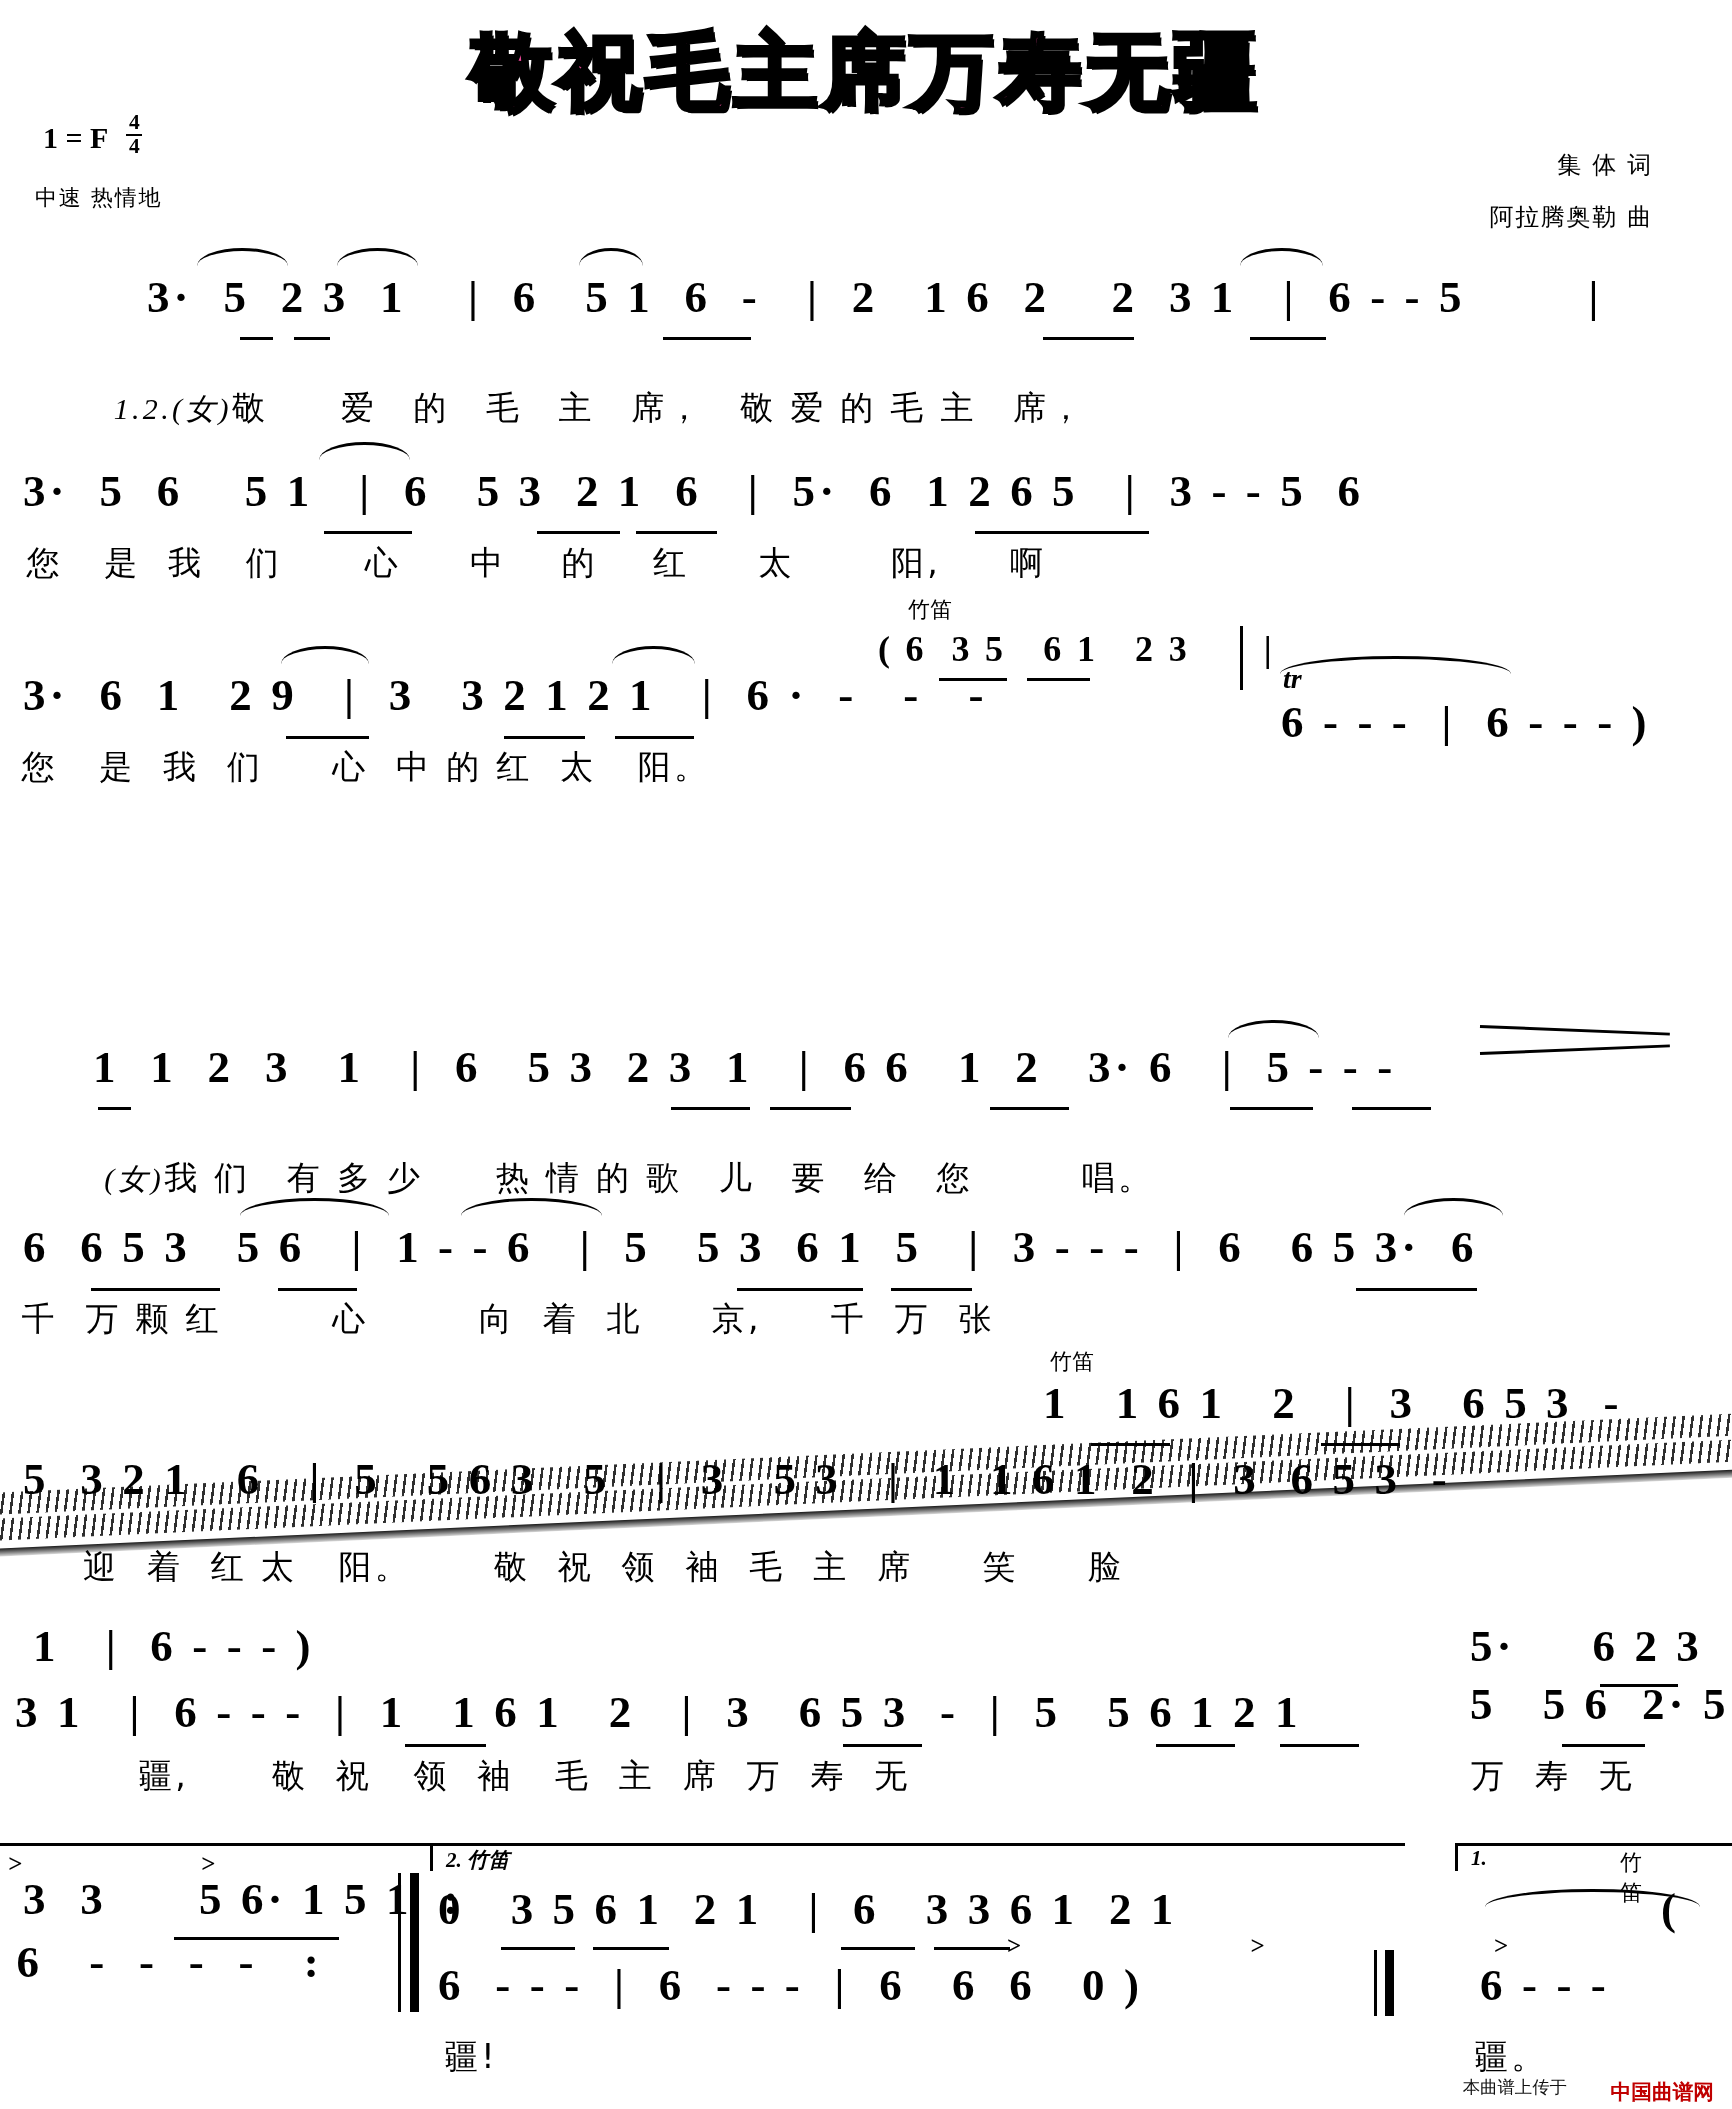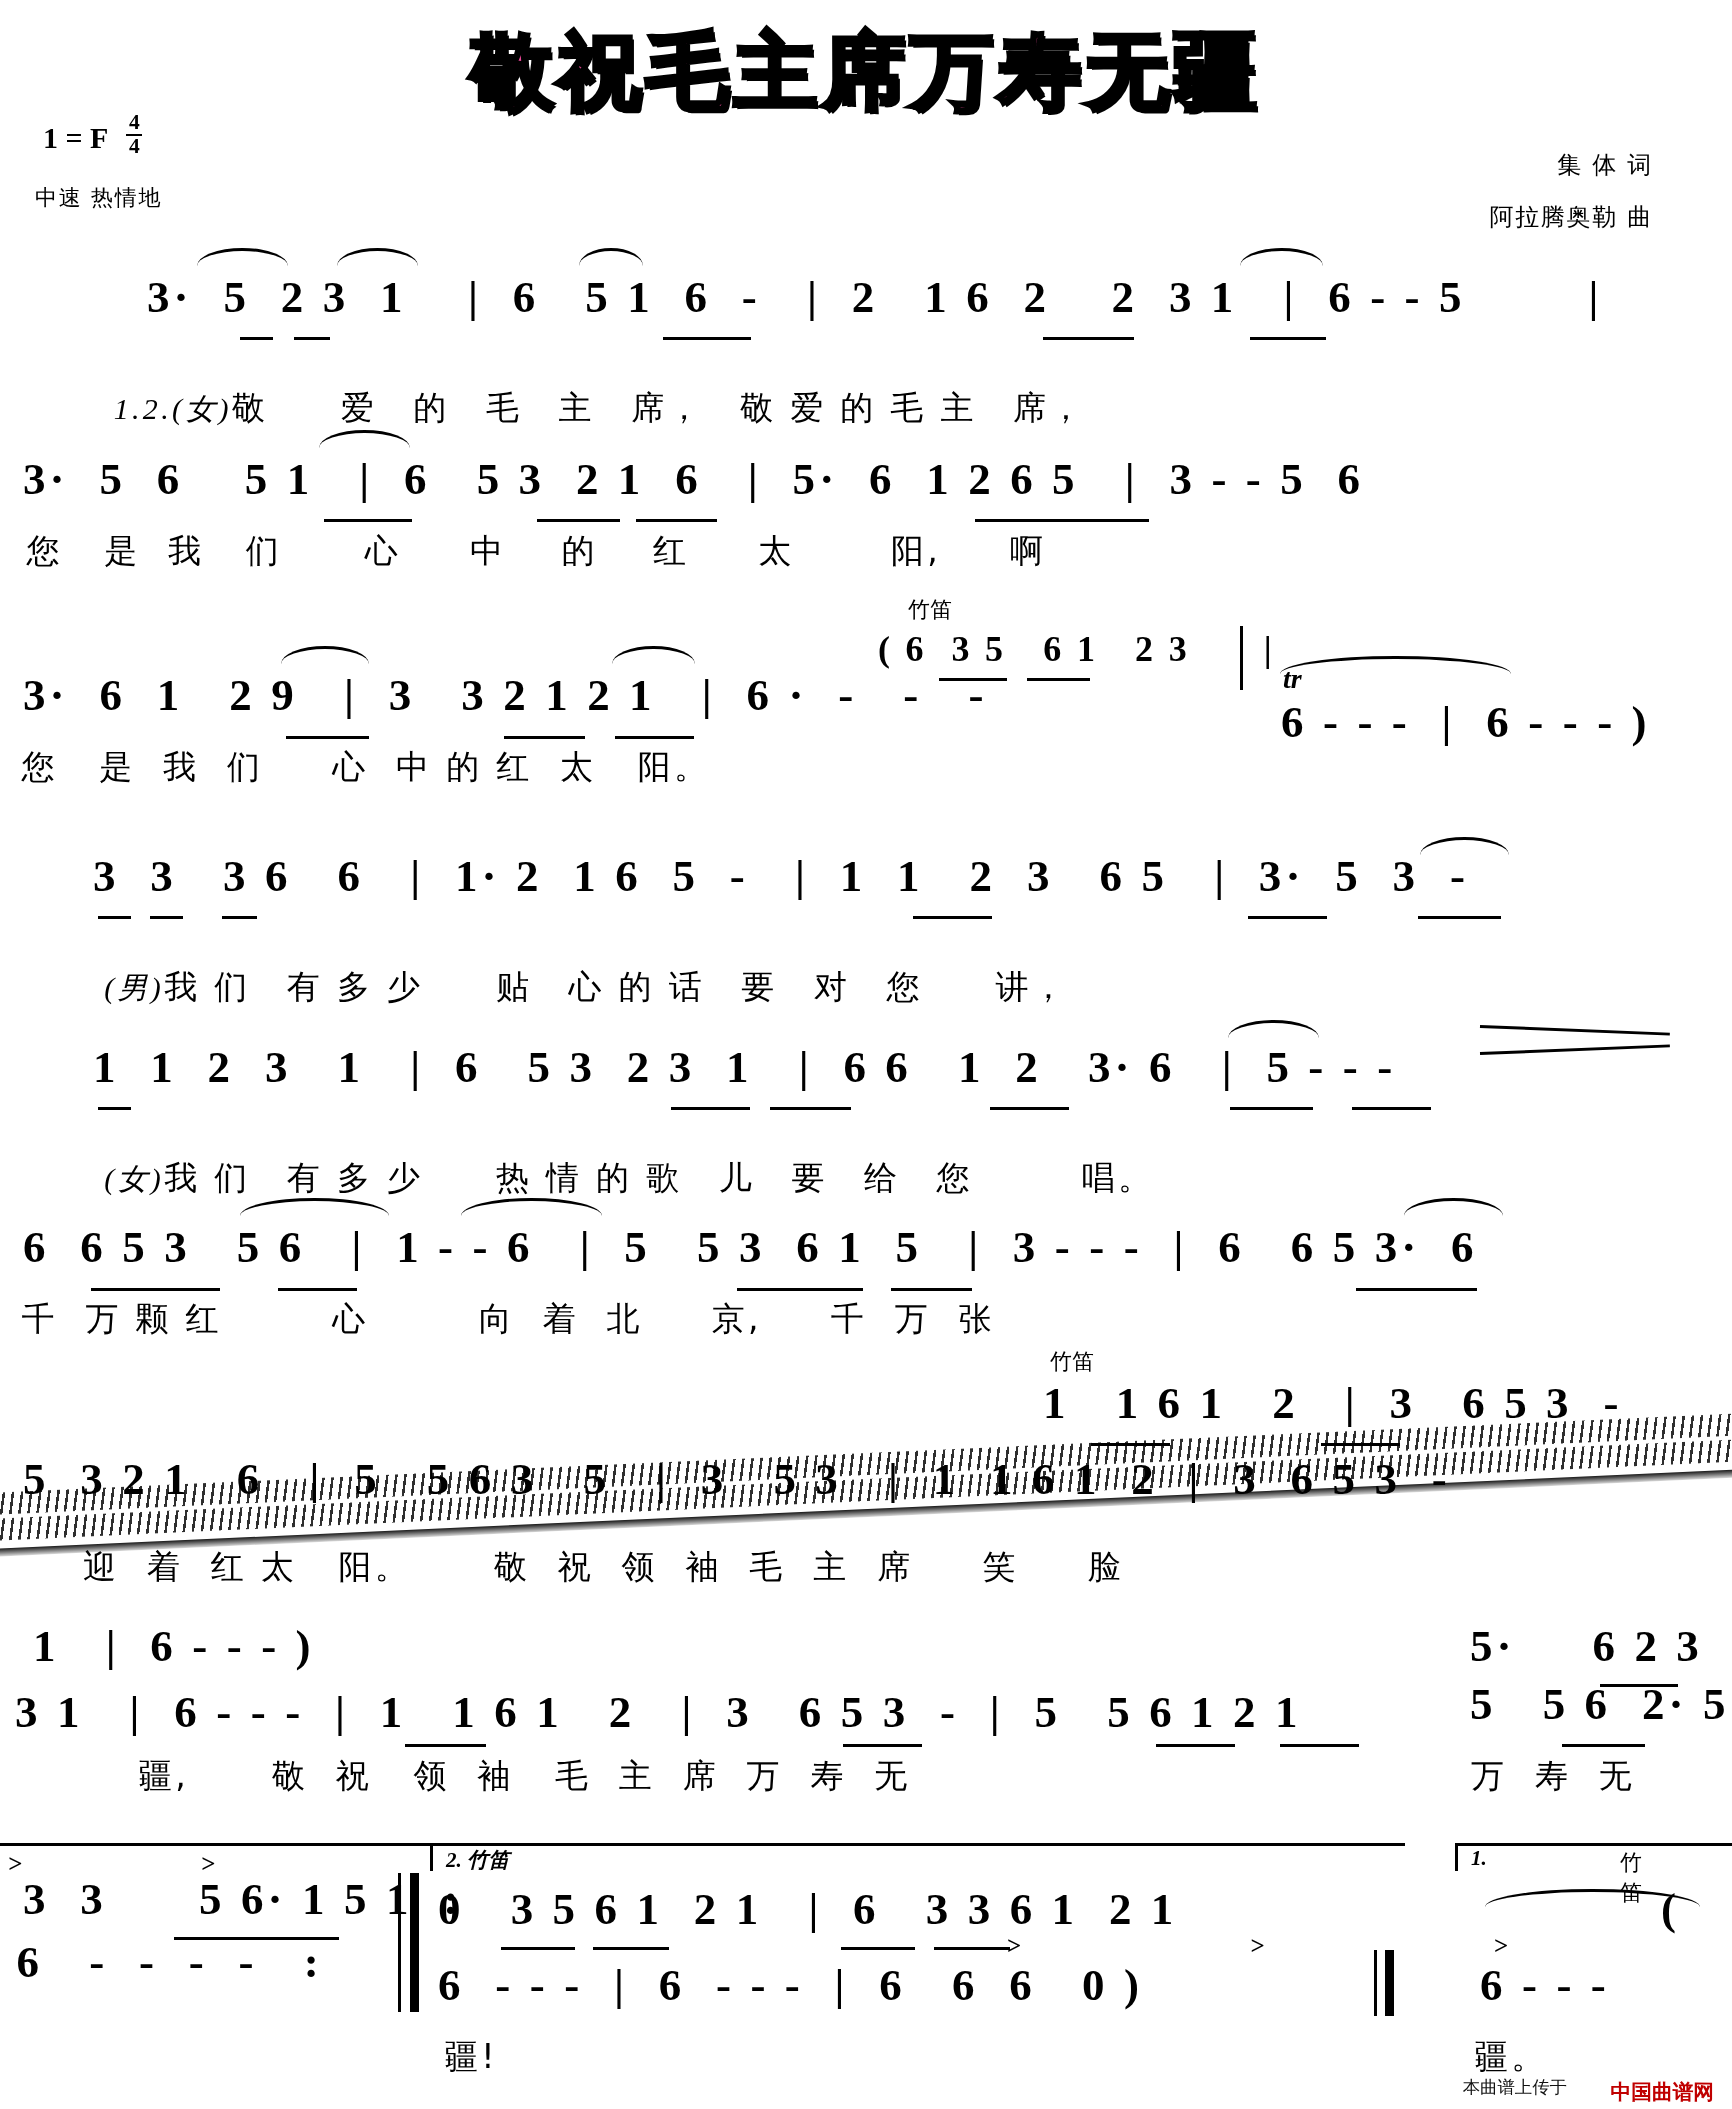--- a/index.html
+++ b/index.html
@@ -248,21 +248,21 @@
     <div class="beam" style="left:294px; top:89px; width:36px;"></div>
     <div class="beam" style="left:663px; top:89px; width:88px;"></div>
     <div class="beam" style="left:1043px; top:89px; width:91px;"></div>
     <div class="beam" style="left:1250px; top:89px; width:76px;"></div>
 
     <div class="lyrics" style="top:99px; left:31px; letter-spacing:3.3px;">
       <span class="lyr-prefix">1.2.(女)</span><span>敬　　爱　的　毛　主　席，　敬 爱 的 毛 主　席，</span>
     </div>
   </div>
 
-  <div class="system" style="top:430px;height:149px;">
+  <div class="system" style="top:442px;height:149px;">
     <div class="slur" style="left:319px; top:0px; width:91px;"></div>
 
     <div class="notes" style="top:23px; left:23px; letter-spacing:4.1px;">3·  5  6    5 1   |  6   5 3  2 1  6   |  5·  6  1 2 6 5   |  3 - - 5  6</div>
 
     <div class="beam" style="left:324px; top:89px; width:88px;"></div>
     <div class="beam" style="left:537px; top:89px; width:83px;"></div>
     <div class="beam" style="left:636px; top:89px; width:81px;"></div>
     <div class="beam" style="left:975px; top:89px; width:174px;"></div>
 
     <div class="lyrics" style="top:99px; left:26.5px; letter-spacing:3.3px;">您   是  我   们      心     中    的    红     太       阳,     啊</div>
@@ -283,36 +283,20 @@
     <div class="slur" style="left:612px; top:51px; width:83px;"></div>
 
     <div class="notes" style="top:74px; left:23px; letter-spacing:4.1px;">3·  6  1   2 9   |  3   3 2 1 2 1   |  6 ·  -   -   -</div>
     <div class="beam" style="left:286px; top:141px; width:83px;"></div>
     <div class="beam" style="left:504px; top:141px; width:81px;"></div>
     <div class="beam" style="left:615px; top:141px; width:79px;"></div>
 
     <div class="lyrics" style="top:150px; left:21.5px; letter-spacing:3.3px;">您   是  我  们     心  中 的 红  太   阳。</div>
   </div>
 
-  <div class="system" style="top:827px;height:149px;">
-    <div class="slur" style="left:1420px; top:10px; width:89px;"></div>
-
-    <div class="notes" style="top:23px; left:93px; letter-spacing:4.1px;">3  3   3 6   6   |  1· 2  1 6  5  -   |  1  1   2  3   6 5   |  3·  5  3  -</div>
-
-    <div class="beam" style="left:98px; top:89px; width:33px;"></div>
-    <div class="beam" style="left:150px; top:89px; width:33px;"></div>
-    <div class="beam" style="left:222px; top:89px; width:35px;"></div>
-    <div class="beam" style="left:913px; top:89px; width:79px;"></div>
-    <div class="beam" style="left:1248px; top:89px; width:79px;"></div>
-    <div class="beam" style="left:1418px; top:89px; width:83px;"></div>
-
-    <div class="lyrics" style="top:99px; left:21.5px; letter-spacing:3.3px;">
-      <span class="lyr-prefix">(男)</span><span>我 们　有 多 少　　贴　心 的 话　要　对　您　　讲，</span>
-    </div>
-  </div>
 
   <div class="system" style="top:1008px;height:149px;">
     <div class="hairpin" style="left:1480px; top:16.5px; width:190px; height:30px;"></div>
     <div class="slur" style="left:1228px; top:11.6px; width:91px;"></div>
 
     <div class="notes" style="top:33px; left:93px; letter-spacing:4.1px;">1  1  2  3   1   |  6   5 3  2 3  1   |  6 6   1  2   3· 6   |  5 - - -</div>
 
     <div class="beam" style="left:98px; top:99px; width:33px;"></div>
     <div class="beam" style="left:671px; top:99px; width:79px;"></div>
     <div class="beam" style="left:770px; top:99px; width:81px;"></div>

